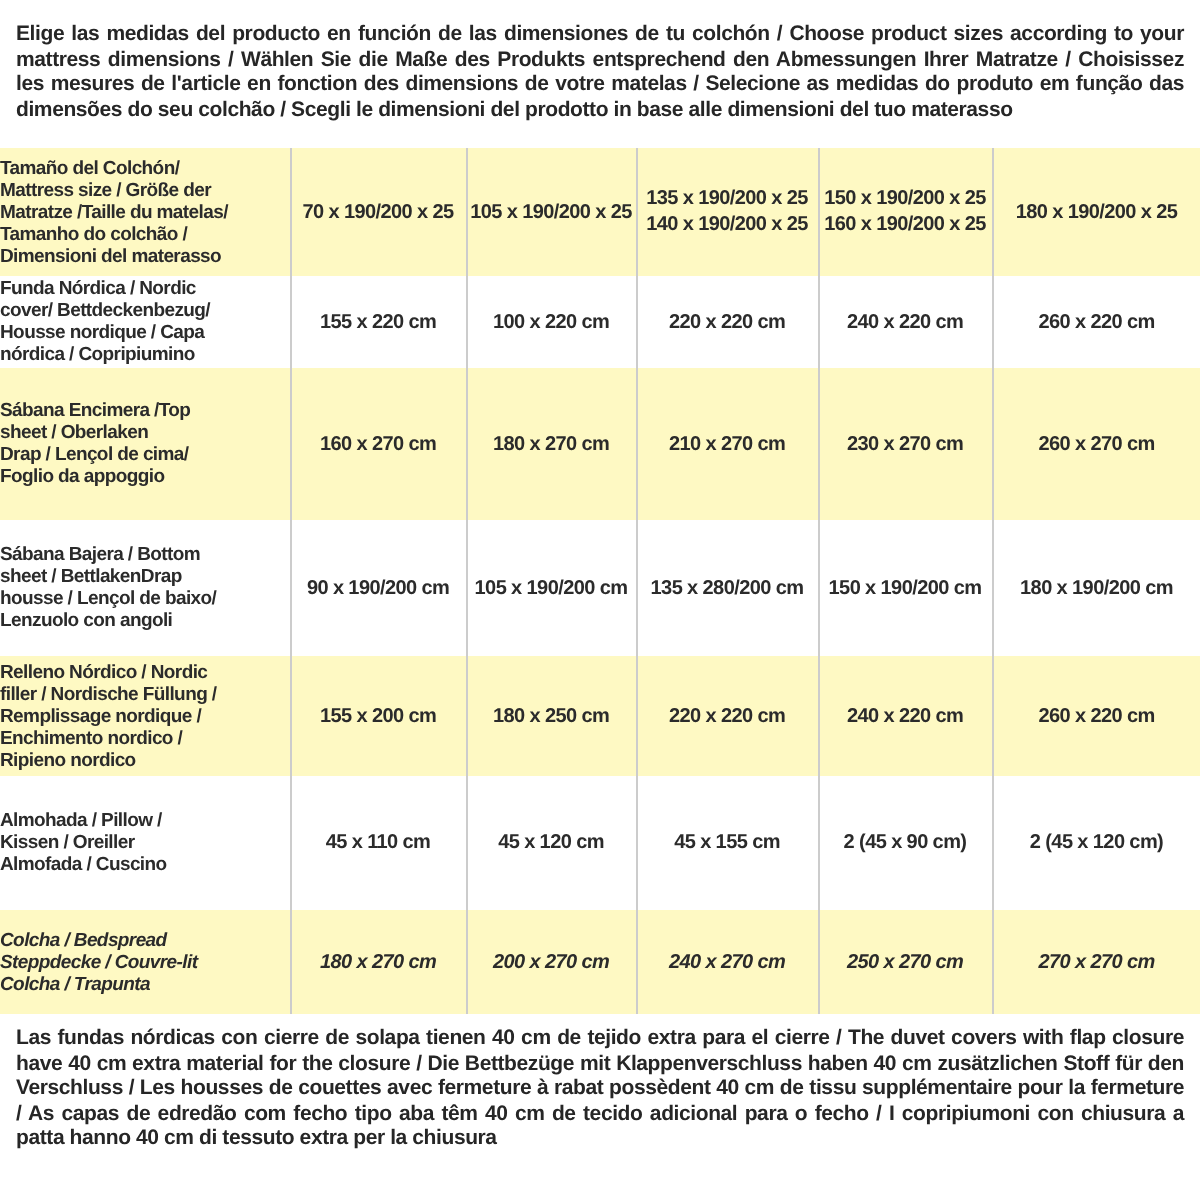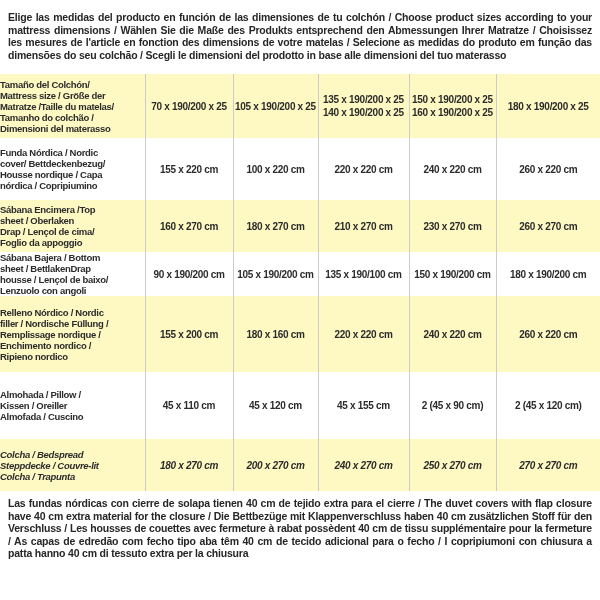--- a/index.html
+++ b/index.html
@@ -52,24 +52,24 @@
     white-space: pre-line;
   }
   td.val {
     font-size: 10px;
     line-height: 13px;
     letter-spacing: -0.3px;
     text-align: center;
     white-space: pre-line;
   }
   tr.r1 { height: 64px; }
-  tr.r2 { height: 62px; }
-  tr.r3 { height: 52px; }
-  tr.r4 { height: 44px; margin-left: 48px; }
-  tr.r5 { height: 76px; }
+  tr.r2 { height: 46px; }
+  tr.r3 { height: 76px; }
+  tr.r4 { height: 68px; margin-left: 48px; }
+  tr.r5 { height: 60px; }
   tr.r6 { height: 67px; }
   tr.r7 { height: 52px; font-style: italic; }
   tr.r8 { height: 55px; }
 </style>
 </head>
 <body>
 
 <div class="page">
 
   <p class="intro">Elige las medidas del producto en función de las dimensiones de tu colchón / Choose product sizes according to your mattress dimensions / Wählen Sie die Maße des Produkts entsprechend den Abmessungen Ihrer Matratze / Choisissez les mesures de l'article en fonction des dimensions de votre matelas / Selecione as medidas do produto em função das dimensões do seu colchão / Scegli le dimensioni del prodotto in base alle dimensioni del tuo materasso</p>
@@ -120,32 +120,32 @@
         <td class="val">230 x 270 cm</td>
         <td class="val">260 x 270 cm</td>
       </tr>
       <tr class="r4">
         <td class="label">Sábana Bajera / Bottom
 sheet / BettlakenDrap
 housse / Lençol de baixo/
 Lenzuolo con angoli</td>
         <td class="val">90 x 190/200 cm</td>
         <td class="val">105 x 190/200 cm</td>
-        <td class="val">135 x 190/100 cm</td>
+        <td class="val">135 x 280/200 cm</td>
         <td class="val">150 x 190/200 cm</td>
         <td class="val">180 x 190/200 cm</td>
       </tr>
       <tr class="r5 stripe">
         <td class="label">Relleno Nórdico / Nordic
 filler / Nordische Füllung /
 Remplissage nordique /
 Enchimento nordico /
 Ripieno nordico</td>
         <td class="val">155 x 200 cm</td>
-        <td class="val">180 x 160 cm</td>
+        <td class="val">180 x 250 cm</td>
         <td class="val">220 x 220 cm</td>
         <td class="val">240 x 220 cm</td>
         <td class="val">260 x 220 cm</td>
       </tr>
       <tr class="r6">
         <td class="label">Almohada  / Pillow /
 Kissen / Oreiller
 Almofada / Cuscino</td>
         <td class="val">45 x 110 cm</td>
         <td class="val">45 x 120 cm</td>

